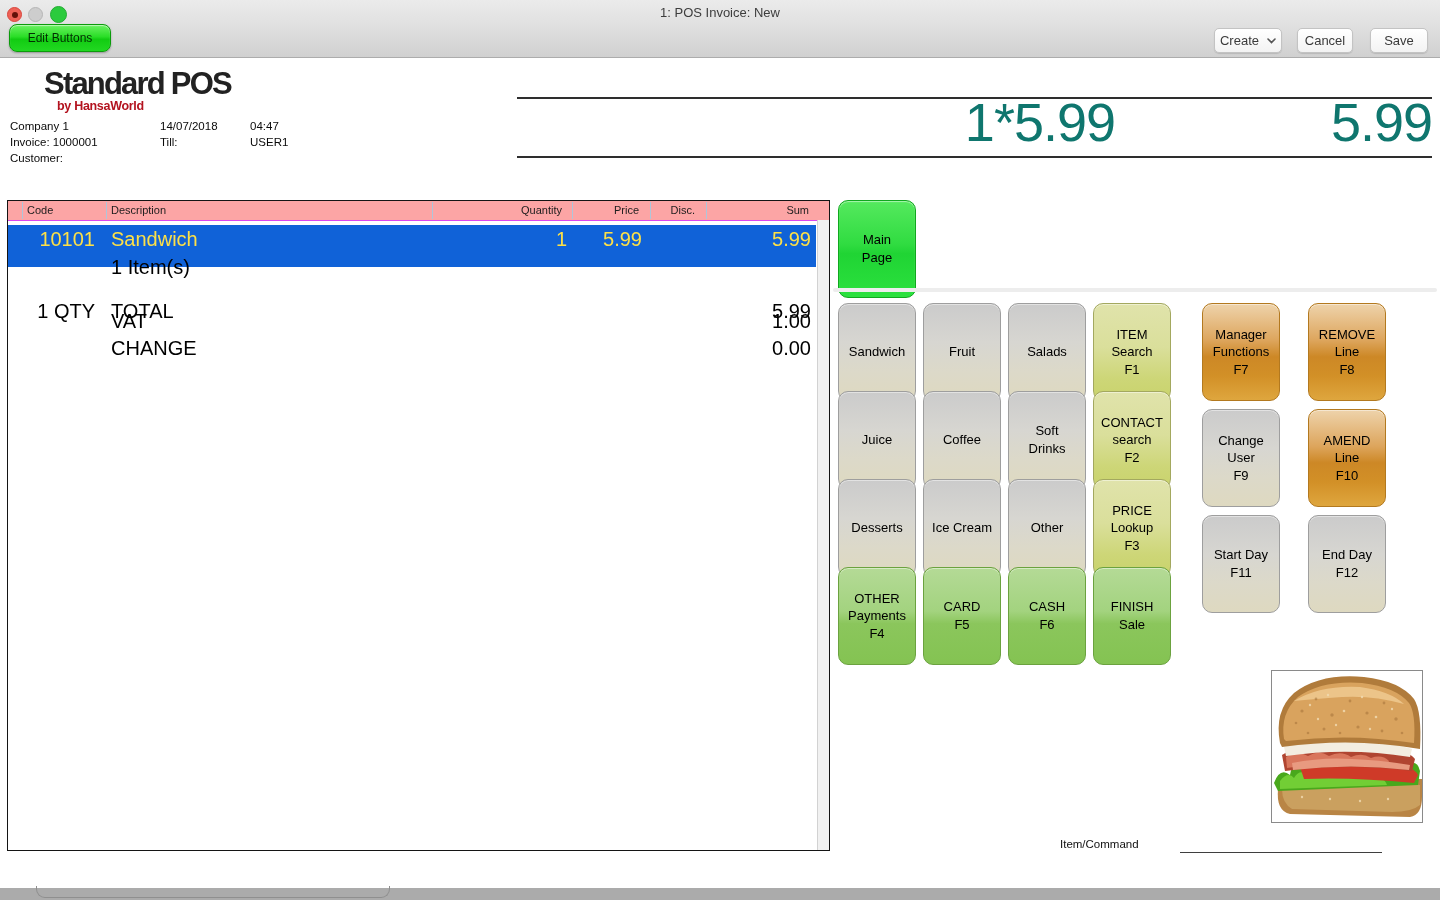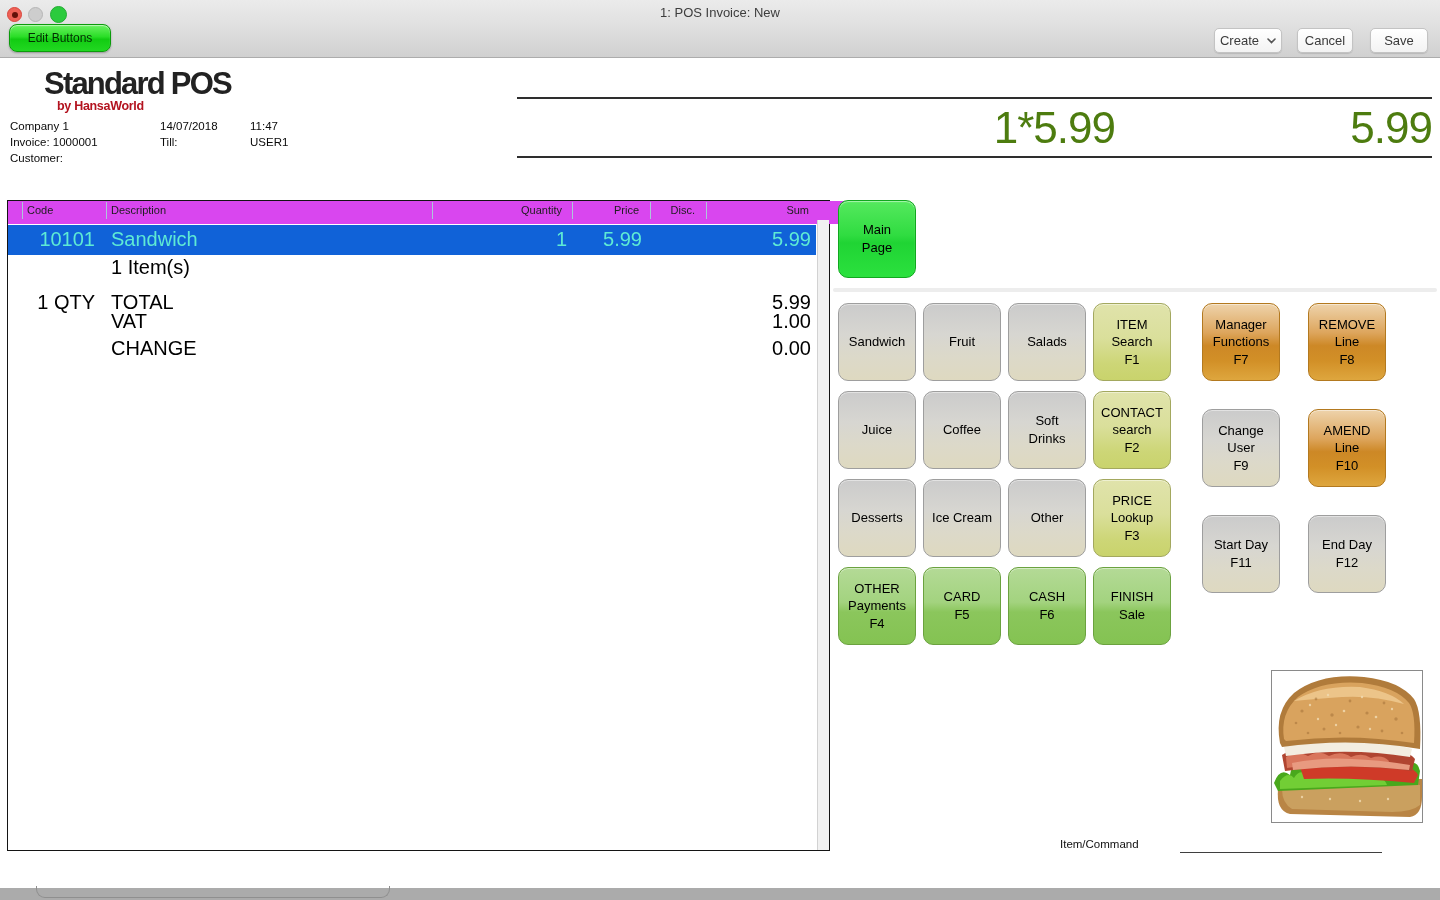--- a/index.html
+++ b/index.html
@@ -41,48 +41,48 @@
   #btn-create .chev{margin-left:8px;display:inline-flex;}
   #btn-cancel{left:1297px;width:54px;}
   #btn-save{left:1370px;width:56px;}
   
   #logo-title{position:absolute;left:44px;top:66px;font-size:31px;font-weight:bold;letter-spacing:-1.8px;color:#222;}
   #logo-sub{position:absolute;left:57px;top:99px;font-size:12.5px;font-weight:bold;letter-spacing:-.3px;color:#b3131f;}
   .info{position:absolute;font-size:11.5px;color:#0a0a0a;}
   
   .disp-line{position:absolute;left:517px;width:915px;height:2px;background:#2e2e2e;}
   #disp-item{position:absolute;right:8px;top:69px;font-size:27px;letter-spacing:-.5px;color:#1b1b1b;}
-  .disp-big{position:absolute;top:103px;font-size:44px;letter-spacing:-1px;color:#4d7c0f;}
+  .disp-big{position:absolute;top:91px;font-size:54px;letter-spacing:-1px;color:#0f766e;}
   #disp-entry{right:325px;}
   #disp-amount{right:8px;}
   
   #invoice-table{
     position:absolute;left:7px;top:200px;width:823px;height:651px;
     border:1.5px solid #141414;background:#fff;box-sizing:border-box;
   }
-  #tbl-header{position:absolute;left:0;top:0;width:100%;height:19px;background:#d946ef;border-bottom:4px solid #d946ef;padding-left:44px;}
+  #tbl-header{position:absolute;left:0;top:0;width:100%;height:19px;background:#fca5a5;border-bottom:1px solid #d946ef;}
   .hsep{position:absolute;top:1px;width:1px;height:17px;background:#aec6da;}
   .hcell{position:absolute;top:3px;font-size:11px;color:#1d1d1d;}
   .h-code{left:19px;} .h-desc{left:103px;}
   .h-qty{left:424px;width:130px;text-align:right;}
   .h-price{left:564px;width:67px;text-align:right;}
   .h-disc{left:642px;width:45px;text-align:right;}
   .h-sum{left:698px;width:103px;text-align:right;}
   #tbl-scrollbar{position:absolute;right:0;top:19px;bottom:0;width:11px;background:#f1f1f1;border-left:1px solid #d2d2d2;}
   .trow{position:absolute;left:0;width:808px;font-size:20px;color:#000;}
-  #row-selected{top:24px;height:30px;line-height:29px;background:#1062d8;color:#5eead4;}
+  #row-selected{top:24px;height:42px;line-height:29px;background:#1062d8;color:#fde047;}
   .srow{height:27px;line-height:27px;}
   .c-code{position:absolute;left:0;top:0;width:87px;text-align:right;}
   .c-desc{position:absolute;left:103px;top:0;}
   .c-qty{position:absolute;left:424px;top:0;width:135px;text-align:right;}
   .c-price{position:absolute;left:564px;top:0;width:70px;text-align:right;}
   .c-sum{position:absolute;left:642px;top:0;width:161px;text-align:right;}
   
   .kb{
-    width:78px;height:78px;border-radius:10px;box-sizing:border-box;
+    width:78px;height:98px;border-radius:10px;box-sizing:border-box;
     display:flex;align-items:center;justify-content:center;text-align:center;
     font-size:13px;line-height:1.35;color:#000;white-space:pre-line;
     border:1px solid #9e9e9e;
     box-shadow:inset 0 1px 0 rgba(255,255,255,.45);
     cursor:default;
   }
   .kb.gray{background:linear-gradient(180deg,#cbcbcb 0%,#d7d6d1 40%,#dcd9c9 70%,#ded9c0 100%);border-color:#9e9e9e;}
   .kb.olive{background:linear-gradient(180deg,#e0e3ab 0%,#dadf9b 45%,#cdd677 78%,#c9d36c 100%);border-color:#a3a85f;}
   .kb.green{background:linear-gradient(180deg,#b4da96 0%,#a3d37f 45%,#8bc65c 58%,#84c352 100%);border-color:#6ba23f;}
   .kb.orange{background:linear-gradient(180deg,#eed3ab 0%,#dda55c 38%,#cd8826 55%,#d29027 75%,#dea63e 100%);border-color:#b3791f;}
@@ -144,21 +144,21 @@
     </div>
     <div class="mac-btn" id="btn-save">
       <span>Save</span>
     </div>
   </div>
 
   <div id="logo-title">Standard POS</div>
   <div id="logo-sub">by HansaWorld</div>
   <div class="info" style="left:10px;top:120px;text-align:right;">Company 1</div>
   <div class="info" style="left:160px;top:120px;">14/07/2018</div>
-  <div class="info" style="left:250px;top:120px;">11:47</div>
+  <div class="info" style="left:250px;top:120px;">04:47</div>
   <div class="info" style="left:10px;top:136px;">Invoice: 1000001</div>
   <div class="info" style="left:160px;top:136px;">Till:</div>
   <div class="info" style="left:250px;top:136px;">USER1</div>
   <div class="info" style="left:10px;top:152px;">Customer:</div>
 
   <div class="disp-line" style="top:97px;"></div>
   <div class="disp-big" id="disp-entry">1*5.99</div>
   <div class="disp-big" id="disp-amount">5.99</div>
   <div class="disp-line" style="top:156px;"></div>
 
@@ -182,21 +182,21 @@
       <span class="c-code">10101</span>
       <span class="c-desc">Sandwich</span>
       <span class="c-qty">1</span>
       <span class="c-price">5.99</span>
       <span class="c-sum">5.99</span>
     </div>
 
     <div class="trow srow" style="top:53px;">
       <span class="c-desc">1 Item(s)</span>
     </div>
-    <div class="trow srow" style="top:88px;text-decoration:underline;">
+    <div class="trow srow" style="top:97px;text-decoration:underline;">
       <span class="c-code">1 QTY</span>
       <span class="c-desc">TOTAL</span>
       <span class="c-sum">5.99</span>
     </div>
     <div class="trow srow" style="top:107px;">
       <span class="c-desc">VAT</span>
       <span class="c-sum">1.00</span>
     </div>
     <div class="trow srow" style="top:134px;">
       <span class="c-desc">CHANGE</span>

